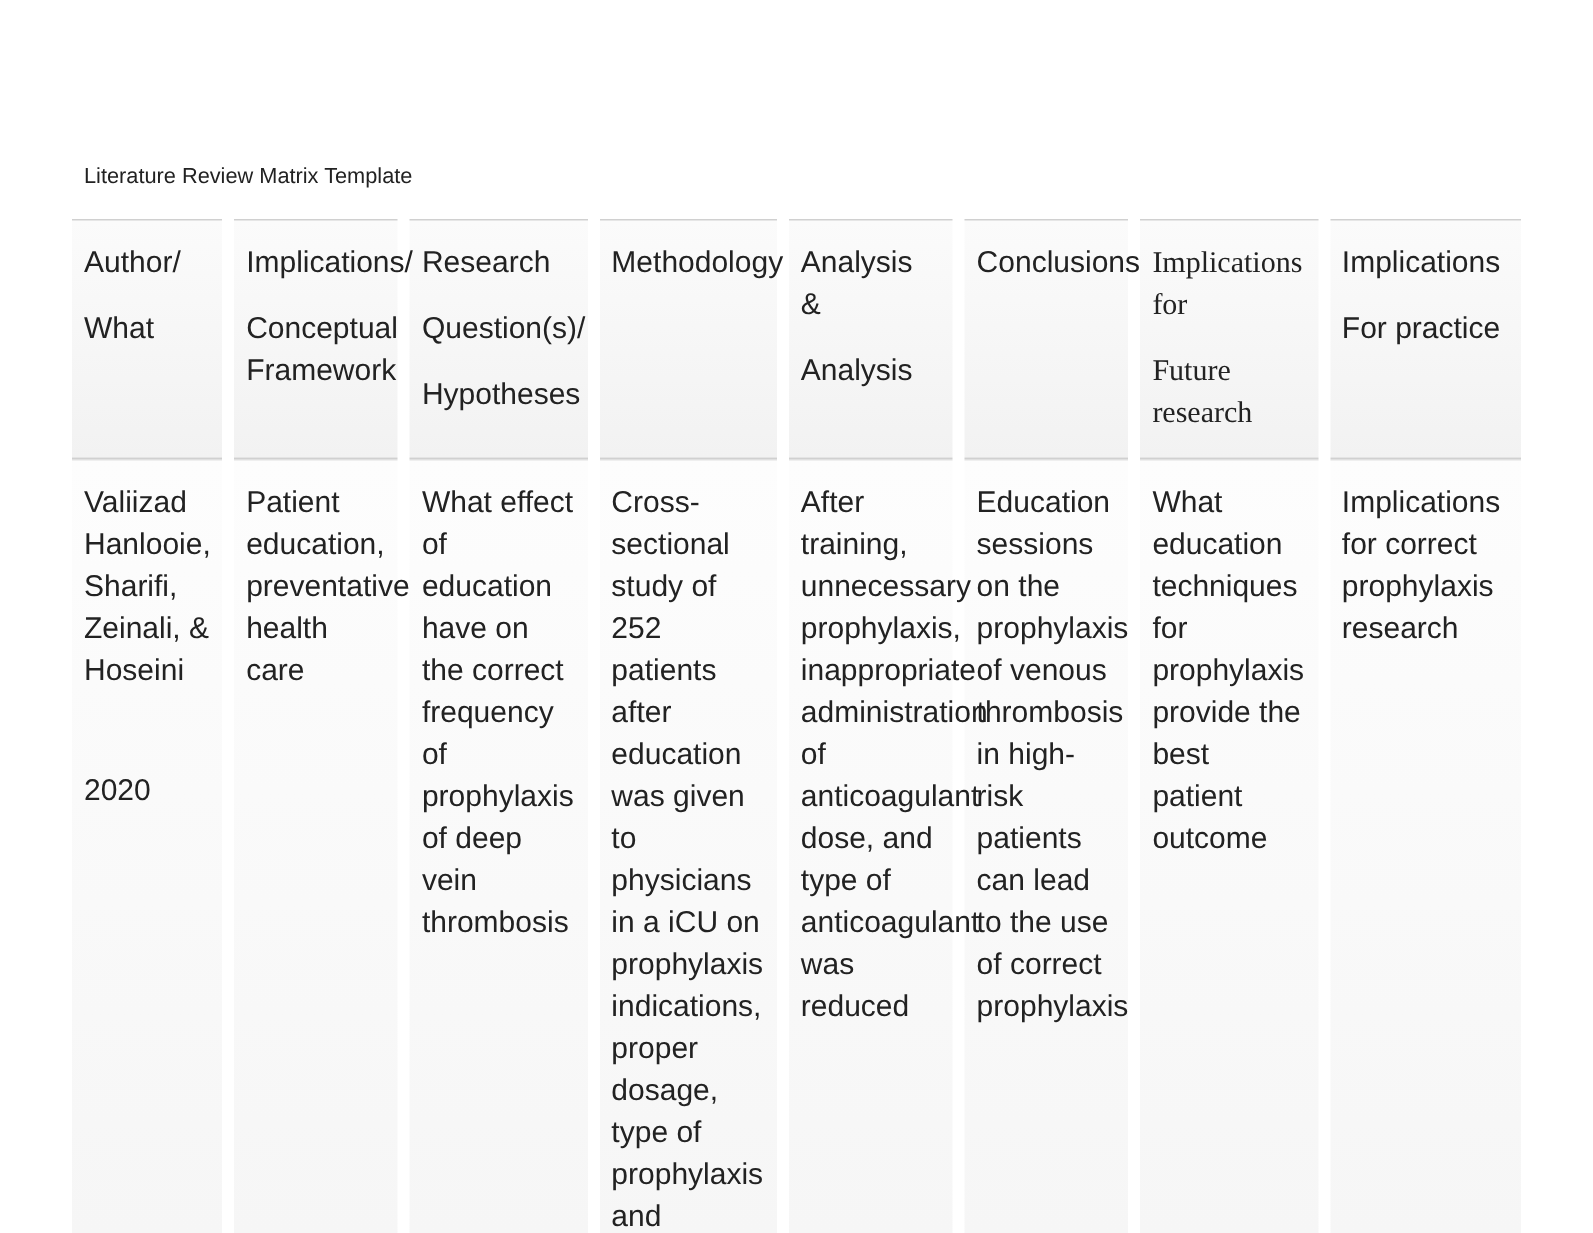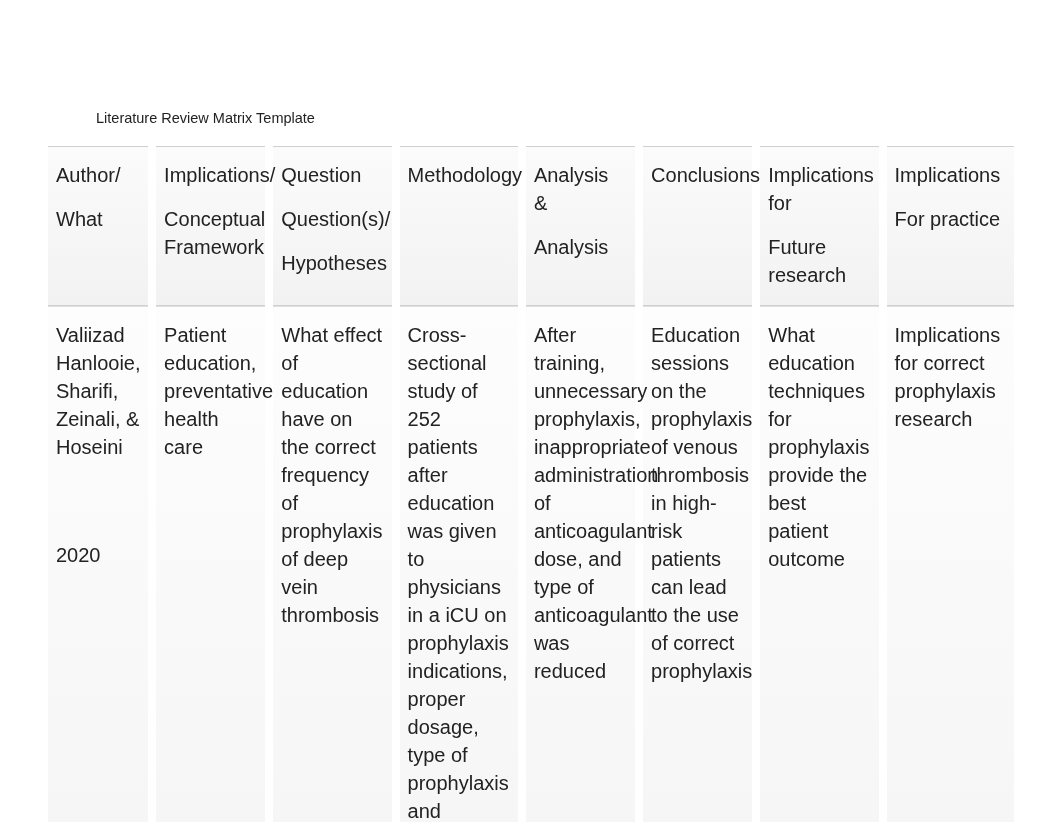--- a/index.html
+++ b/index.html
@@ -10,21 +10,21 @@
     body {
       font-family: Arial, Helvetica, sans-serif;
       font-size: 14px;
       color: #333;
       background: #fff;
       width: 1062px;
       height: 822px;
       overflow: hidden;
     }
     .page-title {
-      padding: 110px 0 20px 96px;
+      padding: 110px 0 20px 56px;
       font-size: 14.5px;
       color: #222;
     }
     .matrix-table {
       margin: 0 40px;
       border-collapse: separate;
       border-spacing: 8px 0;
       table-layout: fixed;
       width: calc(100% - 80px);
     }
@@ -48,31 +48,31 @@
       border-top: 1px solid #e0e0e0;
       border-bottom: 1px solid #e0e0e0;
       height: 519px;
     }
     .col-author { width: 11%; }
     .col-framework { width: 12%; }
     .col-question { width: 13%; }
     .col-method { width: 13%; margin-top: 48px; }
     .col-analysis { width: 12%; }
     .col-conclusions { width: 12%; }
-    .col-future { width: 13%; }
+    .col-future { width: 13%; font-family: Liberation Serif, serif; }
     .col-practice { width: 14%; }
     .header-lines div,
     .cell-lines div {
       margin-bottom: 2px;
     }
     .header-lines div.gap {
       margin-top: 16px;
     }
     .author-date {
-      margin-top: 80px;
+      margin-top: 52px;
     }
   </style>
 </head>
 <body>
 
 <div class="page-title">Literature Review Matrix Template</div>
 
 <table class="matrix-table">
   <thead>
     <tr>
@@ -83,21 +83,21 @@
         </div>
       </th>
       <th class="col-framework">
         <div class="header-lines">
           <div>Implications/</div>
           <div class="gap">Conceptual Framework</div>
         </div>
       </th>
       <th class="col-question">
         <div class="header-lines">
-          <div>Question</div>
+          <div>Research</div>
           <div class="gap">Question(s)/</div>
           <div class="gap">Hypotheses</div>
         </div>
       </th>
       <th class="col-method">
         <div class="header-lines">
           <div>Methodology</div>
         </div>
       </th>
       <th class="col-analysis">

